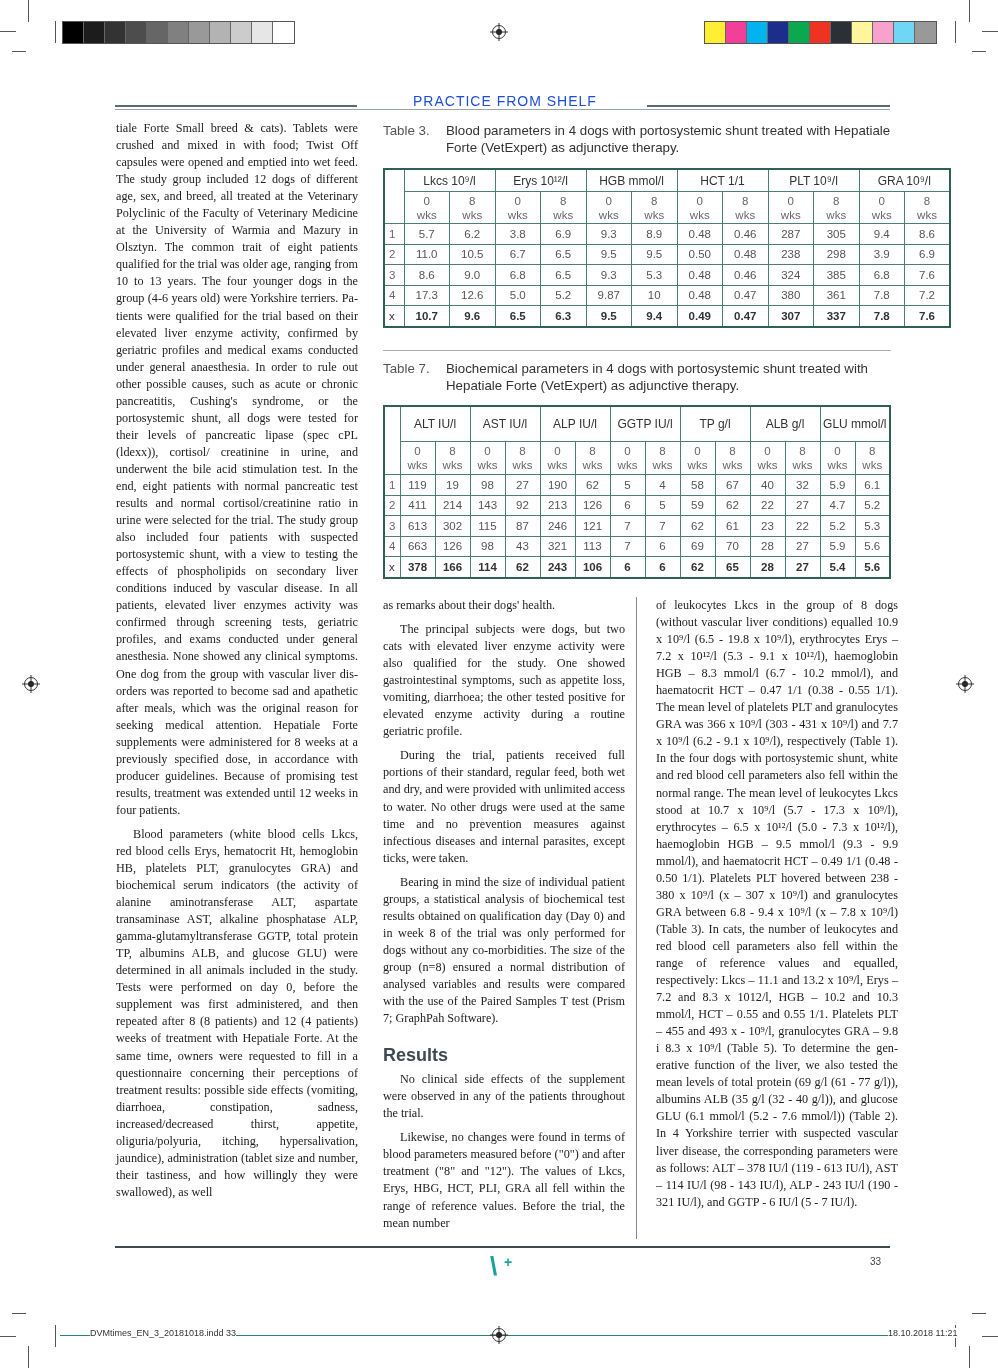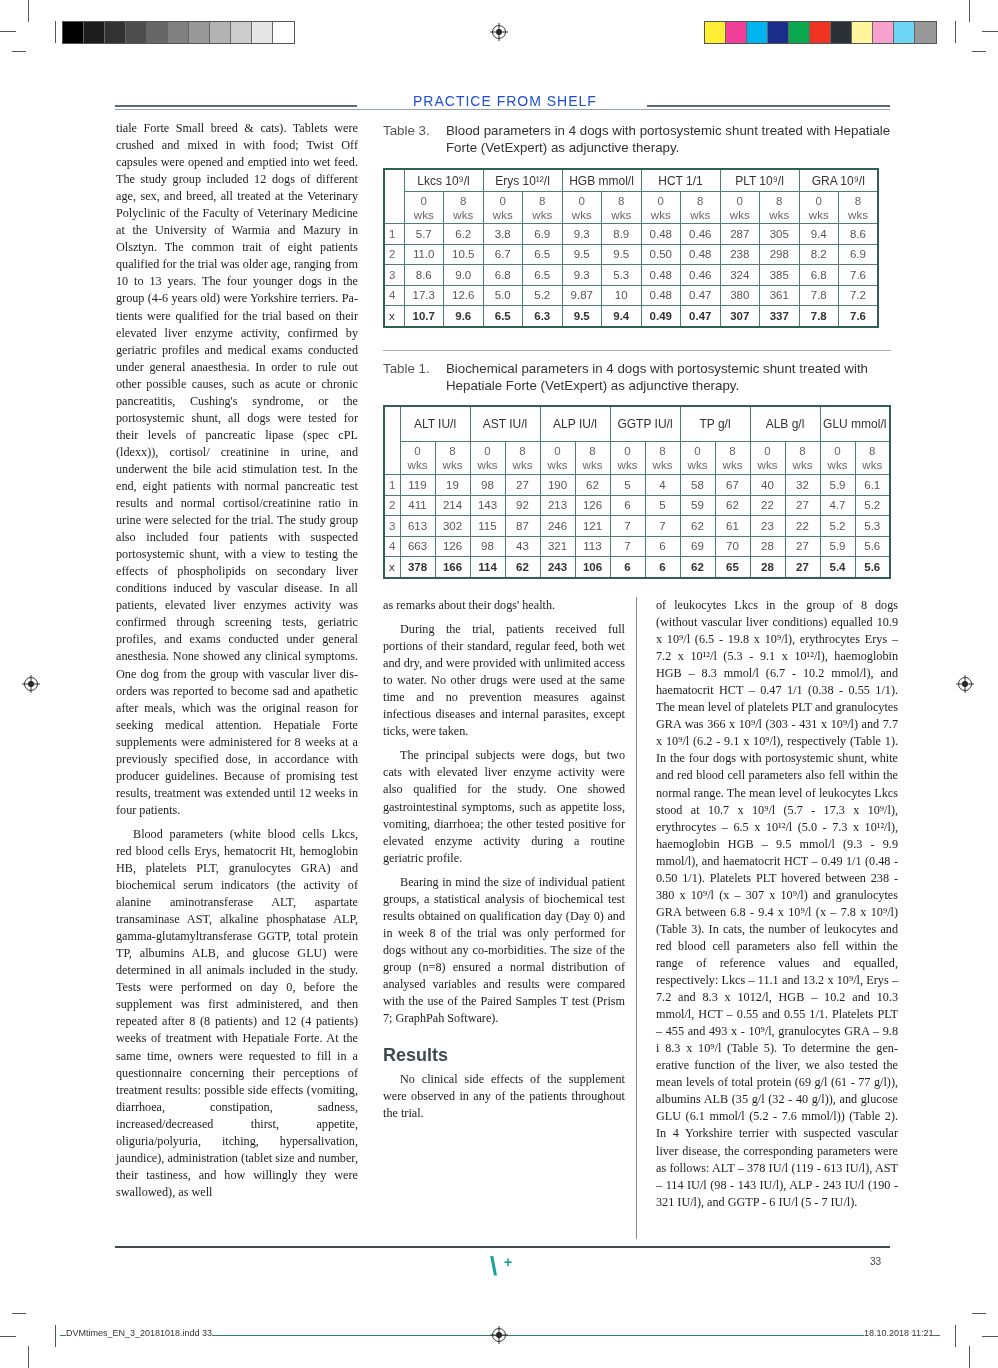--- a/index.html
+++ b/index.html
@@ -38,37 +38,37 @@
   .tcap { position:absolute; left:383px; font-family:"Liberation Sans", sans-serif; font-size:13.3px; line-height:17px; color:#333; }
   .tcap .lbl { position:absolute; left:0; top:0; width:60px; color:#555; }
   .tcap .txt { position:absolute; left:63px; top:0; width:450px; }
   table.dt { position:absolute; left:383px; border-collapse:collapse; font-family:"Liberation Sans", sans-serif; font-size:11.5px; color:#555; table-layout:fixed; border:2px solid #2f5f57; }
   table.dt td, table.dt th { border:1px solid #4f7c74; text-align:center; padding:0; }
   table.dt th { font-weight:normal; color:#333; font-size:12px; }
   table.dt th.sub { color:#666; font-size:11.5px; line-height:14px; }
   table.dt td.rn { text-align:left; padding-left:4px; color:#666; }
   table.dt tr.mean td { font-weight:bold; color:#333; }
   table.dt tr.mean td.rn { font-weight:normal; }
-  .t3 { top:168px; width:496px; }
+  .t3 { top:168px; width:568px; }
   .t3 tr.h1 th { height:21px; }
   .t3 tr.h2 th { height:31px; }
   .t3 tr.r td { height:19.5px; }
   .t4 { top:405px; width:508px; }
   .t4 tr.h1 th { height:34px; line-height:14px; }
   .t4 tr.h2 th { height:32px; }
   .t4 tr.r td { height:19.5px; }
   .tsep { position:absolute; left:383px; width:508px; height:1px; background:#aab; }
 
   
   .foot-rule { position:absolute; top:1246px; left:115px; width:775px; height:2px; background:#3d4a52; }
   .logo { position:absolute; left:490px; top:1253px; font-family:"Liberation Sans", sans-serif; font-weight:bold; color:#1aa39a; font-size:26px; line-height:26px; }
   .logo .plus { position:absolute; left:14px; top:-4px; font-size:14px; }
   .page-num { position:absolute; left:870px; top:1256px; font-family:"Liberation Sans", sans-serif; font-size:10px; color:#444; }
   .slug-line { position:absolute; top:1335px; left:60px; width:880px; height:1px; background:#2f7f77; }
-  .slug-file, .slug-date { position:absolute; top:1328px; font-family:"Liberation Sans", sans-serif; font-size:9px; color:#333; background:#fff; }
+  .slug-file, .slug-date { position:absolute; top:1328px; font-family:"Liberation Sans", sans-serif; font-size:9px; color:#333; background:#fff;margin-left:24px; }
   .slug-file { left:66px; }
   .slug-date { left:864px; }
 </style>
 </head>
 <body>
 
 <div class="crop" style="left:28px;top:0;width:1px;height:22px;"></div>
 <div class="crop" style="left:0;top:31px;width:16px;height:1px;"></div>
 <div class="crop" style="left:12px;top:51px;width:14px;height:1px;"></div>
 <div class="crop" style="left:55px;top:21px;width:1px;height:22px;"></div>
@@ -228,21 +228,21 @@
         <td>11.0</td>
         <td>10.5</td>
         <td>6.7</td>
         <td>6.5</td>
         <td>9.5</td>
         <td>9.5</td>
         <td>0.50</td>
         <td>0.48</td>
         <td>238</td>
         <td>298</td>
-        <td>8.2</td>
+        <td>3.9</td>
         <td>6.9</td>
       </tr>
       <tr class="r">
         <td class="rn">3</td>
         <td>8.6</td>
         <td>9.0</td>
         <td>6.8</td>
         <td>6.5</td>
         <td>9.3</td>
         <td>5.3</td>
@@ -282,21 +282,21 @@
         <td>337</td>
         <td>7.8</td>
         <td>7.6</td>
       </tr>
     </tbody>
 </table>
 
 <div class="tsep" style="top:350px;"></div>
 
 <div class="tcap" style="top:360px;">
-  <span class="lbl">Table 1.</span>
+  <span class="lbl">Table 7.</span>
   <span class="txt">Biochemical parameters in 4 dogs with portosystemic shunt treated with Hepatiale Forte (VetExpert) as adjunctive therapy.</span>
 </div>
 <table class="dt t4">
   <colgroup>
       <col style="width:16px">
     <col>
       <col>
       <col>
       <col>
       <col>
@@ -464,25 +464,26 @@
         <td>28</td>
         <td>27</td>
         <td>5.4</td>
         <td>5.6</td>
       </tr>
     </tbody>
 </table>
 
 <div class="col col-mid">
   <p>as remarks about their dogs' health.</p>
+  <p class="ind">The principal subjects were dogs, but two cats with elevated liver enzyme activ­ity were also qualified for the study. One showed gastrointestinal symptoms, such as appetite loss, vomiting, diarrhoea; the other tested positive for elevated enzyme activity during a routine geriatric profile.</p>
   <p class="ind">During the trial, patients received full portions of their standard, regular feed, both wet and dry, and were provided with unlimited access to water. No other drugs were used at the same time and no preven­tion measures against infectious diseases and internal parasites, except ticks, were taken.</p>
-  <p class="ind">The principal subjects were dogs, but two cats with elevated liver enzyme activ­ity were also qualified for the study. One showed gastrointestinal symptoms, such as appetite loss, vomiting, diarrhoea; the other tested positive for elevated enzyme activity during a routine geriatric profile.</p>
   <p class="ind">Bearing in mind the size of individual patient groups, a statistical analysis of bio­chemical test results obtained on qualifica­tion day (Day 0) and in week 8 of the trial was only performed for dogs without any co-morbidities. The size of the group (n=8) ensured a normal distribution of analysed variables and results were compared with the use of the Paired Samples T test (Prism 7; GraphPah Software).</p>
   <h2 class="results">Results</h2>
   <p class="ind" style="margin-top:7px">No clinical side effects of the supple­ment were observed in any of the patients throughout the trial.</p>
+  <p class="ind">Likewise, no changes were found in terms of blood parameters measured be­fore ("0") and after treatment ("8" and "12"). The values of Lkcs, Erys, HBG, HCT, PLI, GRA all fell within the range of reference values. Before the trial, the mean number</p>
 </div>
 
 <div class="col-divider"></div>
 
 <div class="col col-right">
   <p>of leukocytes Lkcs in the group of 8 dogs (without vascular liver conditions) equalled 10.9 x 10⁹/l (6.5 - 19.8 x 10⁹/l), erythrocytes Erys – 7.2 x 10¹²/l (5.3 - 9.1 x 10¹²/l), hae­moglobin HGB – 8.3 mmol/l (6.7 - 10.2 mmol/l), and haematocrit HCT – 0.47 1/1 (0.38 - 0.55 1/1). The mean level of platelets PLT and granulocytes GRA was 366 x 10⁹/l (303 - 431 x 10⁹/l) and 7.7 x 10⁹/l (6.2 - 9.1 x 10⁹/l), respectively (Table 1). In the four dogs with portosystemic shunt, white and red blood cell parameters also fell within the normal range. The mean level of leuko­cytes Lkcs stood at 10.7 x 10⁹/l (5.7 - 17.3 x 10⁹/l), erythrocytes – 6.5 x 10¹²/l (5.0 - 7.3 x 10¹²/l), haemoglobin HGB – 9.5 mmol/l (9.3 - 9.9 mmol/l), and haematocrit HCT – 0.49 1/1 (0.48 - 0.50 1/1). Platelets PLT hovered between 238 - 380 x 10⁹/l (x – 307 x 10⁹/l) and granulocytes GRA between 6.8 - 9.4 x 10⁹/l (x – 7.8 x 10⁹/l) (Table 3). In cats, the number of leukocytes and red blood cell parameters also fell within the range of reference values and equalled, respectively: Lkcs – 11.1 and 13.2 x 10⁹/l, Erys – 7.2 and 8.3 x 1012/l, HGB – 10.2 and 10.3 mmol/l, HCT – 0.55 and 0.55 1/1. Platelets PLT – 455 and 493 x - 10⁹/l, granulocytes GRA – 9.8 i 8.3 x 10⁹/l (Table 5). To determine the gen­erative function of the liver, we also tested the mean levels of total protein (69 g/l (61 - 77 g/l)), albumins ALB (35 g/l (32 - 40 g/l)), and glucose GLU (6.1 mmol/l (5.2 - 7.6 mmol/l)) (Table 2). In 4 Yorkshire terrier with suspected vascular liver disease, the corresponding parameters were as follows: ALT – 378 IU/l (119 - 613 IU/l), AST – 114 IU/l (98 - 143 IU/l), ALP - 243 IU/l (190 - 321 IU/l), and GGTP - 6 IU/l (5 - 7 IU/l).</p>
 </div>
 
 <div class="foot-rule"></div>
 <div class="logo">

